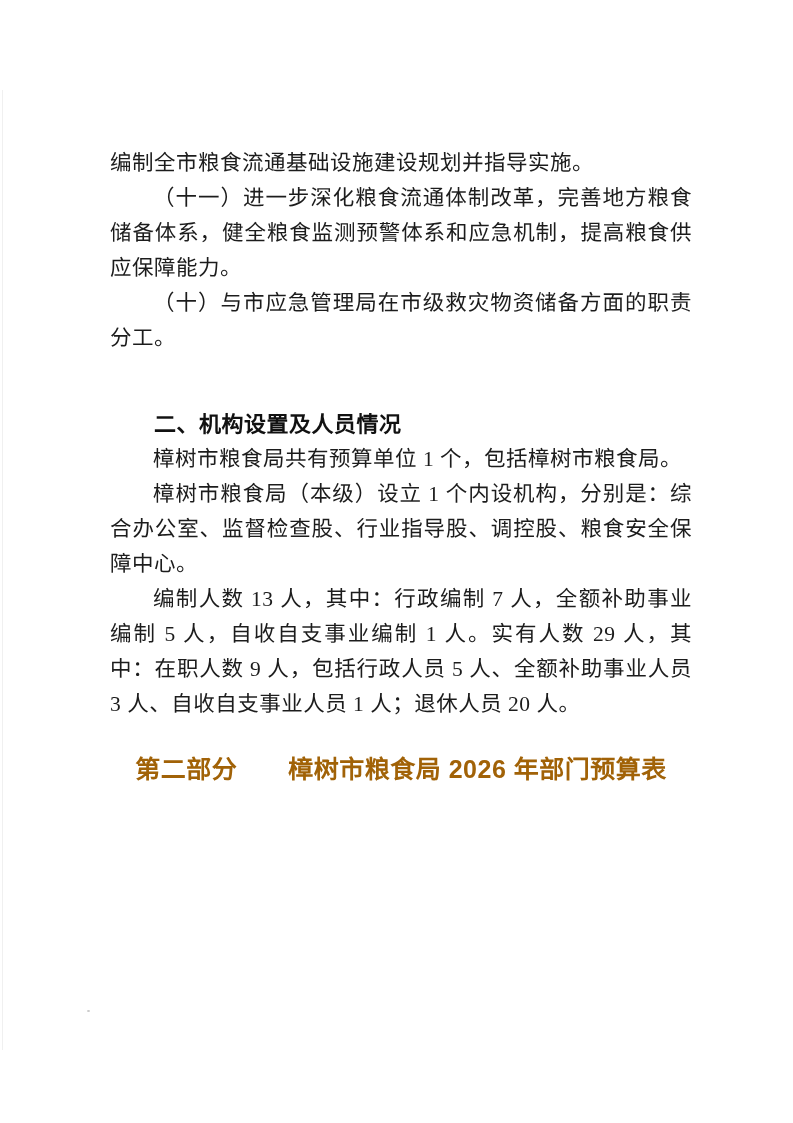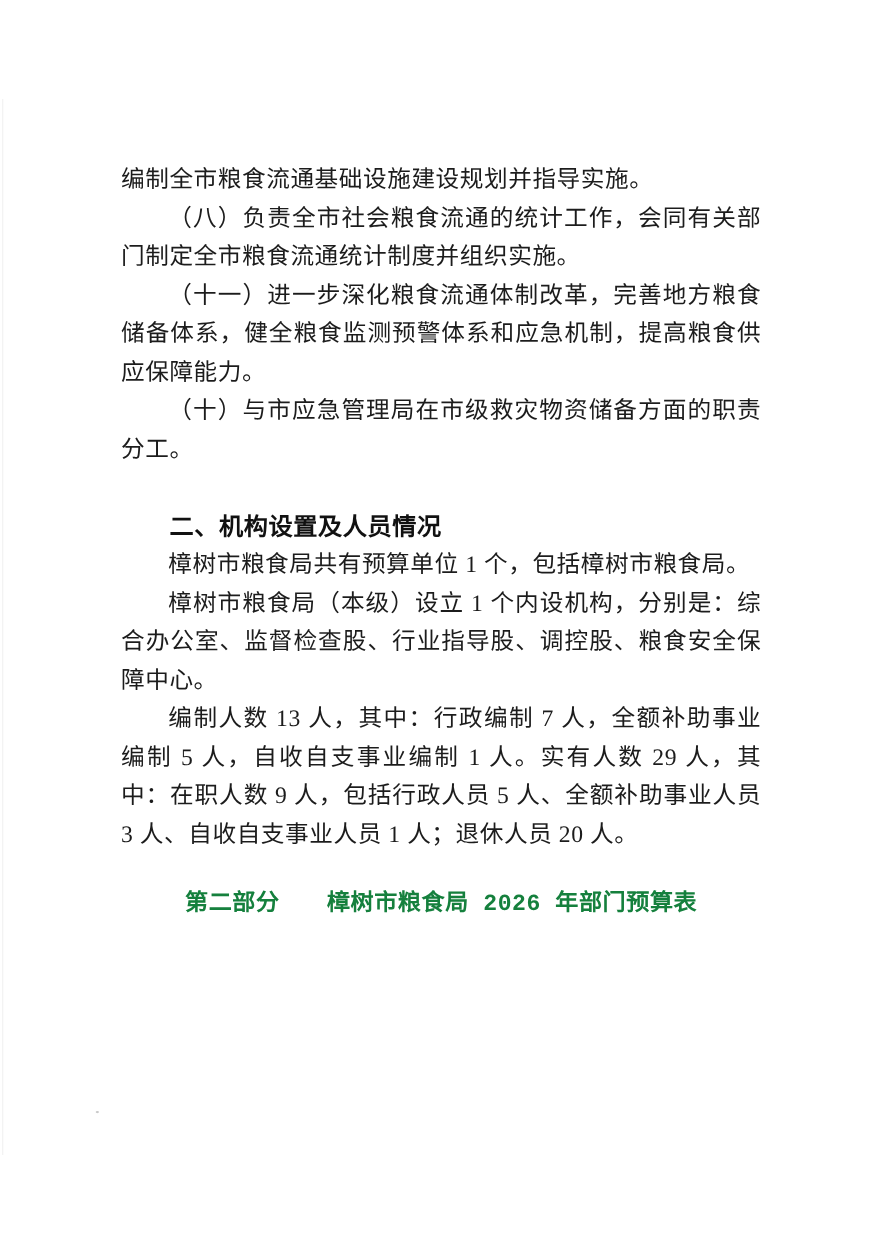--- a/index.html
+++ b/index.html
@@ -43,30 +43,30 @@
   }
   p.indent {
     text-indent: 2em;
   }
   h2.section-heading {
     font-family: Liberation Serif, serif;
     font-size: 22px;
     line-height: 35px;
     font-weight: bold;
     color: #111111;
-    margin: 35px 0 0 0;
+    margin: 51px 0 0 0;
     text-indent: 2em;
     letter-spacing: 0.5px;
   }
   h2.part-heading {
-    font-family: Liberation Mono, monospace;
-    font-size: 21px;
+    font-family: Liberation Sans, sans-serif;
+    font-size: 25px;
     line-height: 36px;
     font-weight: bold;
-    color: #15803d;
+    color: #a16207;
     margin: 29px 0 0 0;
     text-align: center;
     letter-spacing: 0.5px;
   }
   .speck {
     position: absolute;
     left: 87px;
     top: 1010px;
     width: 3px;
     height: 2px;
@@ -76,21 +76,20 @@
 </style>
 </head>
 <body>
 
 <div class="page">
   <div class="scan-edge"></div>
 
   <div class="content">
     <p class="body-par">编制全市粮食流通基础设施建设规划并指导实施。</p>
 
-    <p class="body-par indent">（八）负责全市社会粮食流通的统计工作，会同有关部门制定全市粮食流通统计制度并组织实施。</p>
 
 
     <p class="body-par indent">（十一）进一步深化粮食流通体制改革，完善地方粮食储备体系，健全粮食监测预警体系和应急机制，提高粮食供应保障能力。</p>
 
     <p class="body-par indent">（十）与市应急管理局在市级救灾物资储备方面的职责分工。</p>
 
 
     <h2 class="section-heading">二、机构设置及人员情况</h2>
 
     <p class="body-par indent">樟树市粮食局共有预算单位 1 个，包括樟树市粮食局。</p>

